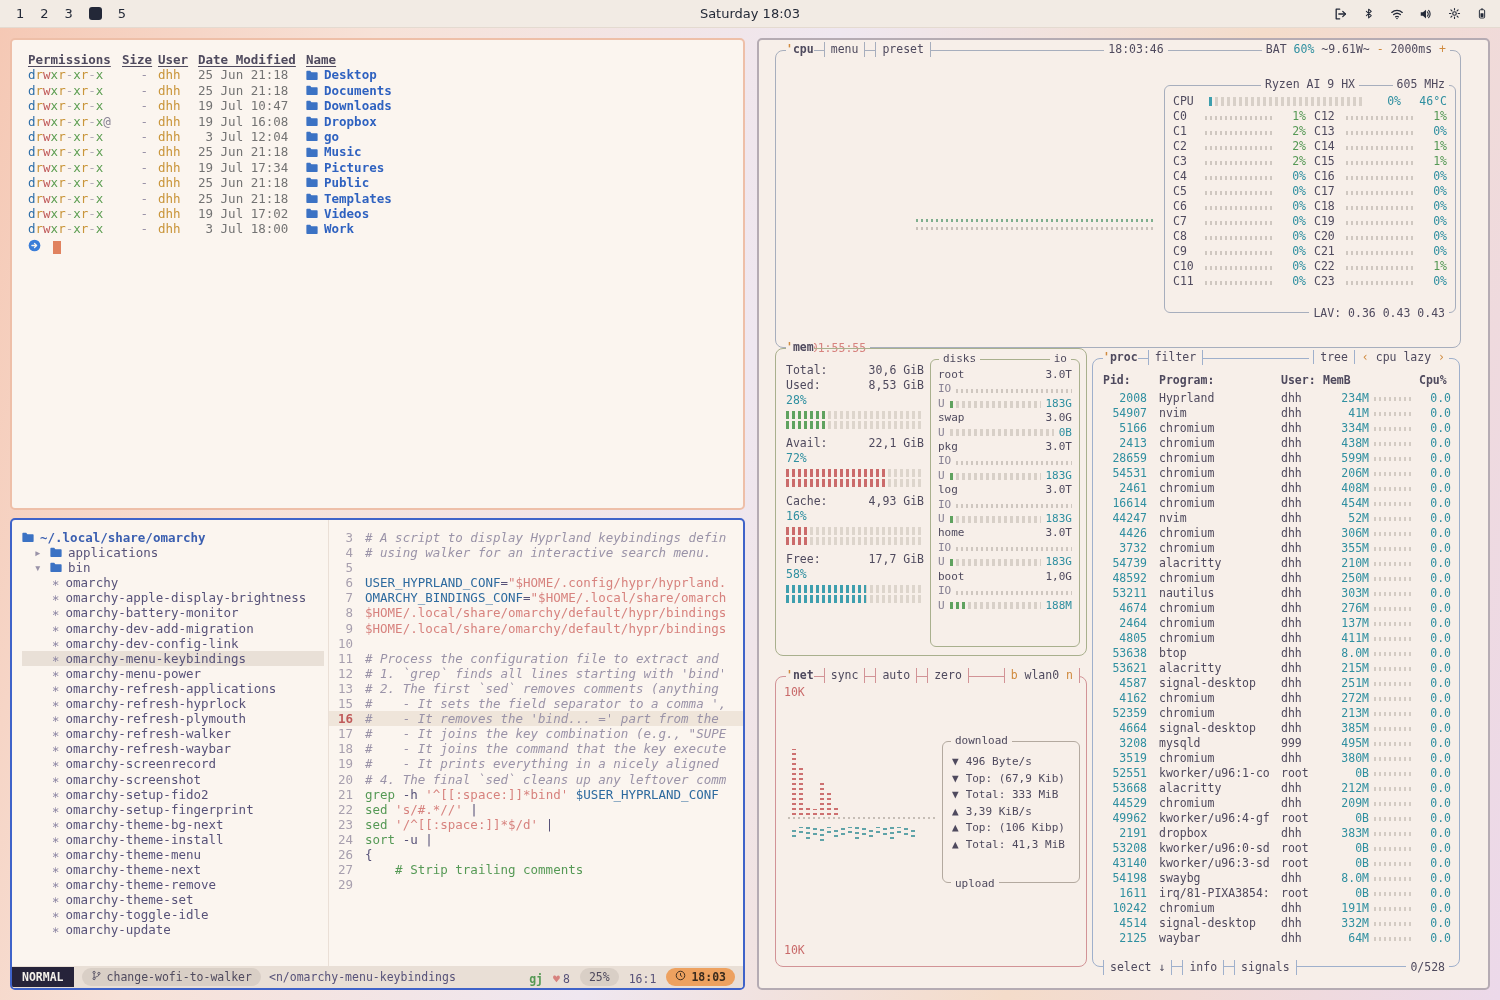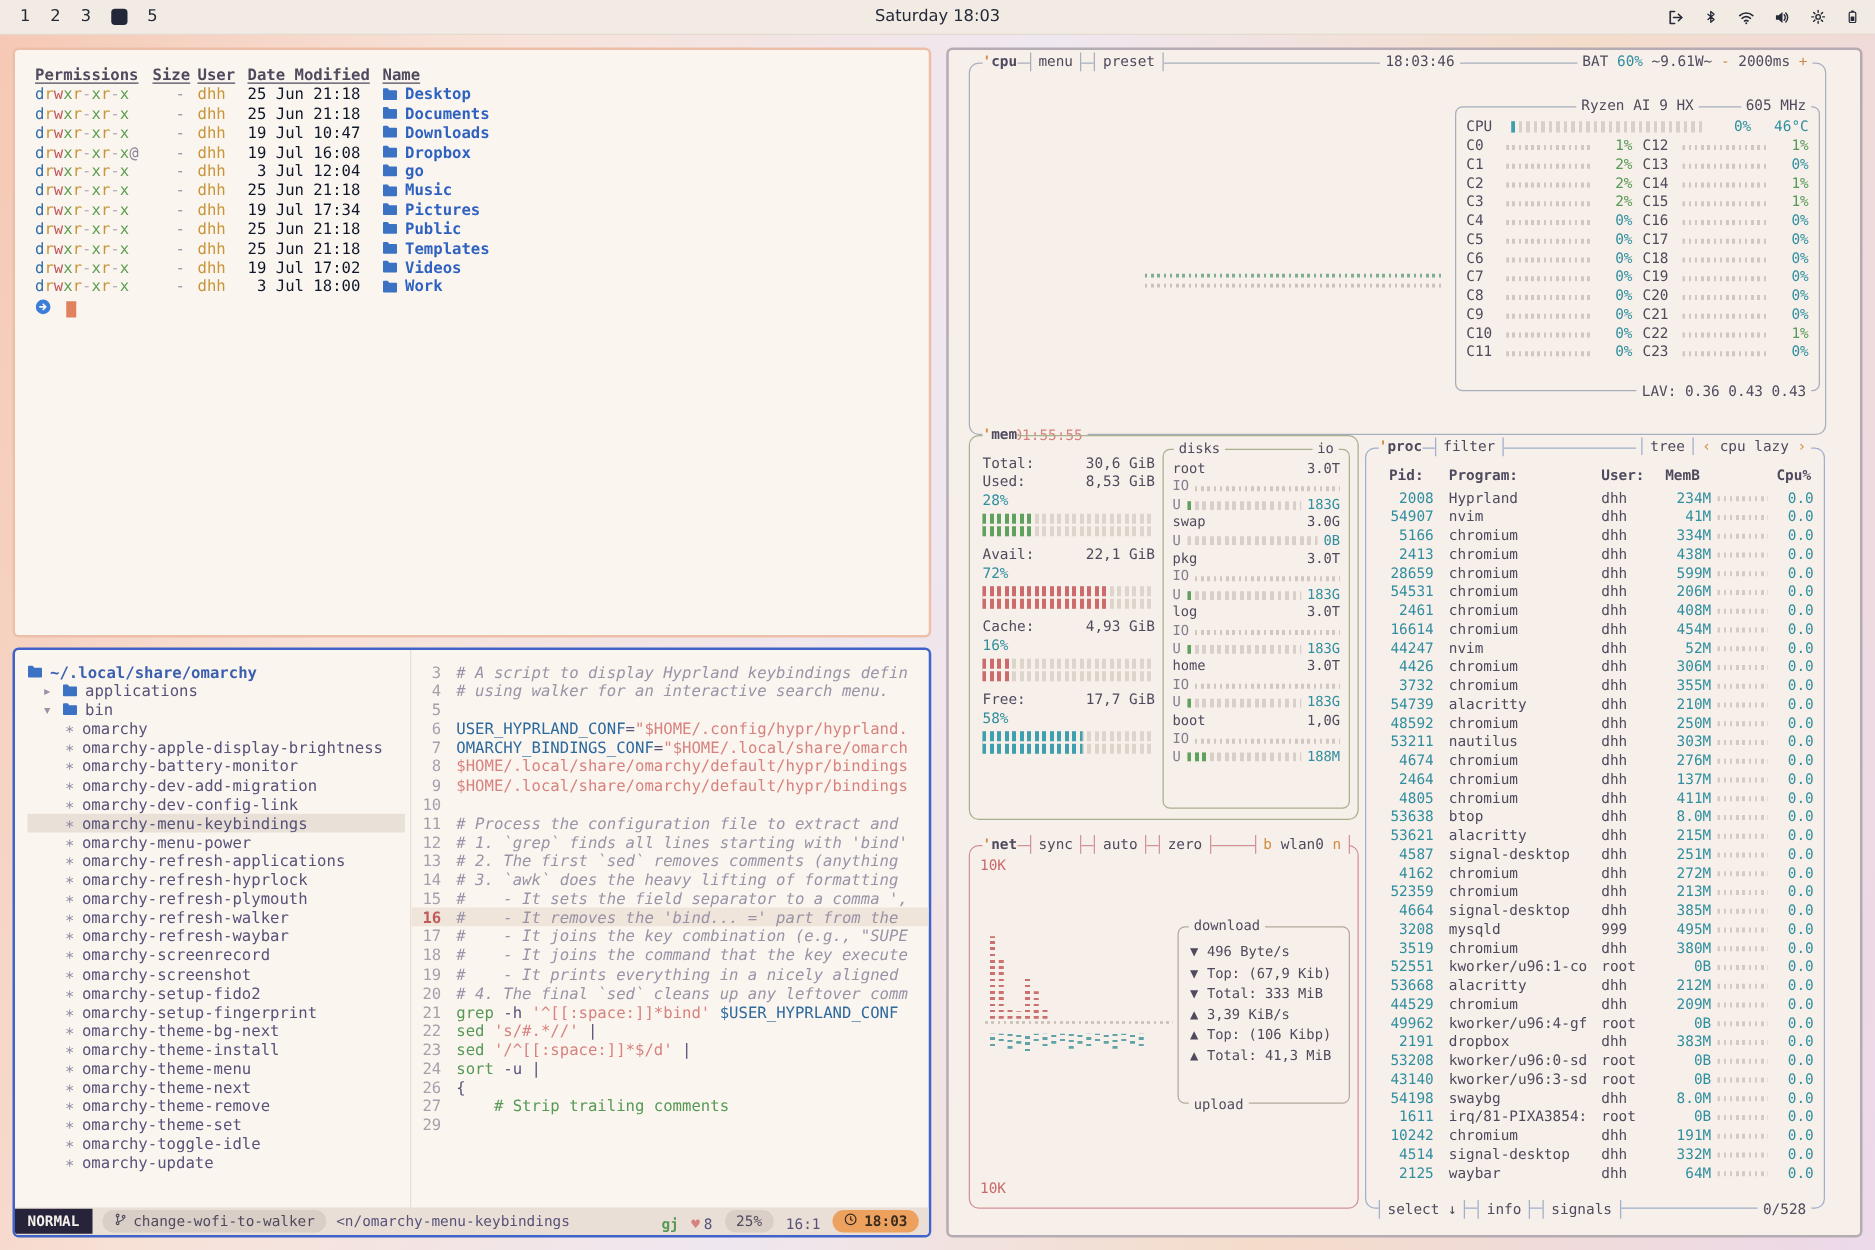--- a/index.html
+++ b/index.html
@@ -31,21 +31,21 @@
           display:flex;flex-direction:column}
   #btop{left:757px;top:38px;width:733px;height:952px;border:2px solid #b5abb3;background:var(--btopbg);
         font-size:11.5px;line-height:15px;color:#4f4a5e;overflow:hidden}
 
   
   .prompt-line{display:flex;align-items:center;gap:8px;white-space:pre}
   .ls-cols{display:grid;grid-template-columns:84px 26px 30px 98px auto;column-gap:10px;white-space:pre}
   .lsh{color:#4f4a5e;font-weight:bold;text-decoration:underline;text-underline-offset:2px}
   .c-size{text-align:right;color:var(--muted)}
   .c-user{color:var(--gold)}
-  .c-date{color:#0f172a}
+  .c-date{color:#737373}
   .c-name{display:inline-flex;align-items:center;gap:6px;color:var(--vblue);font-weight:bold}
   .fic{display:inline-flex;color:#3b72c4}
   .pd{color:#2d6ea8}.pr{color:#c9953a}.pw{color:#c05a5a}.px{color:#5d9e52}.pm{color:#b3acb8}.pa{color:#8a8496}
   .cursor-block{display:inline-block;width:7.5px;height:13px;background:#e0825f;margin-left:4px}
 
   
   .ed-main{display:flex;flex:1;overflow:hidden}
   .tree{width:316px;padding:10px 4px 2px 10px;font-size:12.5px;line-height:15.1px;overflow:hidden;flex:none}
   .tree-row{display:flex;align-items:center;gap:6px;white-space:nowrap;overflow:hidden}
   .tree-root{color:#3b5fb0;font-weight:bold}
@@ -136,21 +136,21 @@
 
   .proc-head{position:absolute;left:10px;right:8px;top:14px;display:grid;
              grid-template-columns:44px 10px 1fr 42px 46px 50px 32px;font-weight:bold;color:#4f4a5e}
   .proc-rows{position:absolute;left:10px;right:8px;top:32px}
   .prow{display:grid;grid-template-columns:44px 10px 1fr 42px 46px 50px 32px;height:15px;align-items:center}
   .ppid{text-align:right;color:var(--teal)}
   .pprog{overflow:hidden;text-overflow:clip;white-space:nowrap;padding-left:2px}
   .pmem{text-align:right;color:var(--teal)}
   .pdots{height:4px;margin:0 5px;background:repeating-linear-gradient(90deg,#d3cbc3 0 2px,transparent 2px 5px)}
   .pcpu{text-align:right;color:var(--teal)}
-  .ar{text-align:center}
+  .ar{text-align:left}
   .footrow{position:absolute;bottom:-9px;left:10px;display:flex;gap:10px}
   .footrow>*{background:var(--btopbg)}
 </style>
 </head>
 <body>
 
 <div class="topbar">
   <div class="ws">
     <span>1</span>
     <span>2</span>
@@ -388,21 +388,20 @@
         <div class="code-line"><span class="gut">4</span><span><span class="sc"># using walker for an interactive search menu.</span></span></div>
         <div class="code-line"><span class="gut">5</span><span></span></div>
         <div class="code-line"><span class="gut">6</span><span><span class="sv">USER_HYPRLAND_CONF</span><span class="sp">=</span><span class="ss">"$HOME/.config/hypr/hyprland.</span></span></div>
         <div class="code-line"><span class="gut">7</span><span><span class="sv">OMARCHY_BINDINGS_CONF</span><span class="sp">=</span><span class="ss">"$HOME/.local/share/omarch</span></span></div>
         <div class="code-line"><span class="gut">8</span><span><span class="ss">$HOME/.local/share/omarchy/default/hypr/bindings</span></span></div>
         <div class="code-line"><span class="gut">9</span><span><span class="ss">$HOME/.local/share/omarchy/default/hypr/bindings</span></span></div>
         <div class="code-line"><span class="gut">10</span><span></span></div>
         <div class="code-line"><span class="gut">11</span><span><span class="sc"># Process the configuration file to extract and</span></span></div>
         <div class="code-line"><span class="gut">12</span><span><span class="sc"># 1. `grep` finds all lines starting with 'bind'</span></span></div>
         <div class="code-line"><span class="gut">13</span><span><span class="sc"># 2. The first `sed` removes comments (anything</span></span></div>
-        <div class="code-line"><span class="gut">14</span><span><span class="sc"># 3. `awk` does the heavy lifting of formatting</span></span></div>
         <div class="code-line"><span class="gut">15</span><span><span class="sc">#    - It sets the field separator to a comma ',</span></span></div>
         <div class="code-line cur"><span class="gut">16</span><span><span class="sc">#    - It removes the 'bind... =' part from the</span></span></div>
         <div class="code-line"><span class="gut">17</span><span><span class="sc">#    - It joins the key combination (e.g., "SUPE</span></span></div>
         <div class="code-line"><span class="gut">18</span><span><span class="sc">#    - It joins the command that the key execute</span></span></div>
         <div class="code-line"><span class="gut">19</span><span><span class="sc">#    - It prints everything in a nicely aligned</span></span></div>
         <div class="code-line"><span class="gut">20</span><span><span class="sc"># 4. The final `sed` cleans up any leftover comm</span></span></div>
         <div class="code-line"><span class="gut">21</span><span><span class="sf">grep</span><span class="sp"> -h </span><span class="ss">'^[[:space:]]*bind'</span><span class="sp"> </span><span class="sv">$USER_HYPRLAND_CONF</span></span></div>
         <div class="code-line"><span class="gut">22</span><span><span class="sf">sed</span><span class="sp"> </span><span class="ss">'s/#.*//'</span><span class="sp"> |</span></span></div>
         <div class="code-line"><span class="gut">23</span><span><span class="sf">sed</span><span class="sp"> </span><span class="ss">'/^[[:space:]]*$/d'</span><span class="sp"> |</span></span></div>
         <div class="code-line"><span class="gut">24</span><span><span class="sf">sort</span><span class="sp"> -u |</span></span></div>

